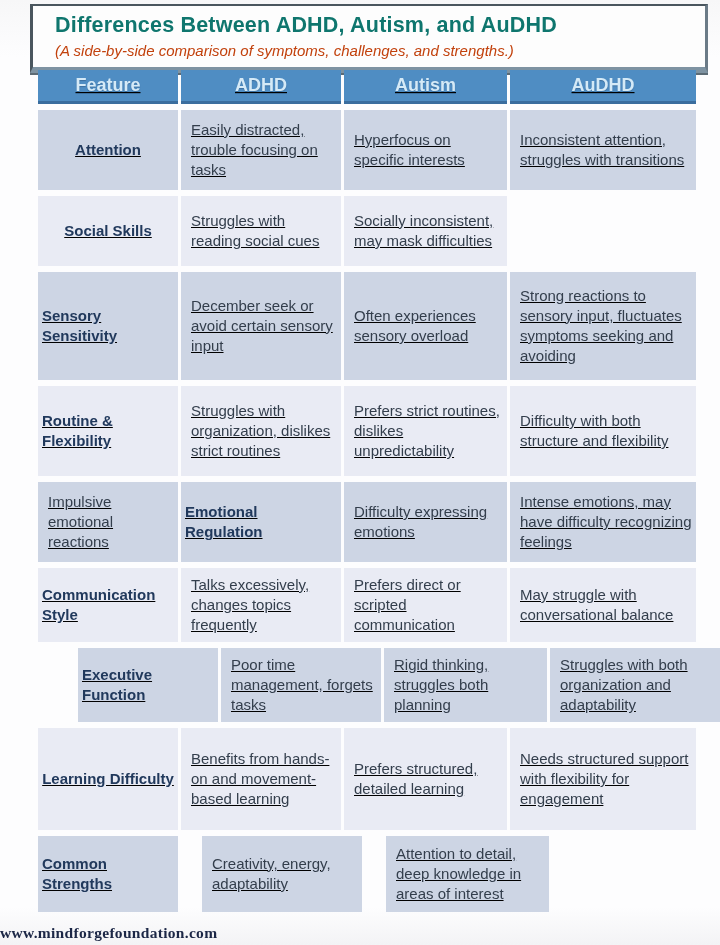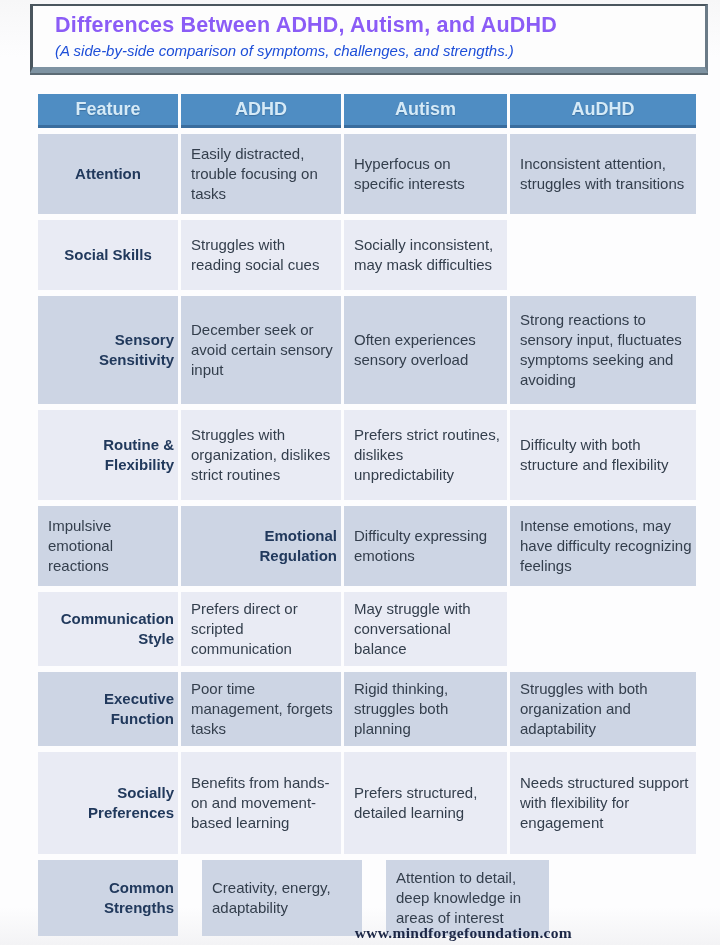--- a/index.html
+++ b/index.html
@@ -28,36 +28,37 @@
     border: 3px solid #4a565e;
     border-top-width: 2px;
     border-right-color: #6b7b87;
     border-bottom: 6px solid #7e93a2;
     box-shadow: 0 2px 0 #5c6b75;
     padding: 7px 10px 8px 22px;
   }
   .title {
     font-size: 21.5px;
     font-weight: bold;
-    color: #8b5cf6;
+    color: #0f766e;
     letter-spacing: 0.2px;
     line-height: 1.2;
   }
   .subtitle {
     font-size: 15px;
     font-style: italic;
-    color: #1d4ed8;
+    color: #c2410c;
     margin-top: 3px;
   }
   
   .table {
     position: absolute;
     left: 38px;
-    top: 94px;
+    top: 70px;
     width: 658px;
+    text-decoration: underline;
   }
   .thead, .trow {
     display: grid;
     grid-template-columns: 140px 160px 163px 186px;
     column-gap: 3px;
   }
   .thead .hcell {
     background: var(--header-bg, #4f8dc3);
     color: var(--header-text, #d5eaf7);
     font-weight: bold;
@@ -75,42 +76,42 @@
     display: flex;
     align-items: center;
     box-sizing: border-box;
     font-size: 15px;
     line-height: 1.35;
     color: var(--body-text, #333e4c);
     padding: 5px 4px 5px 10px;
   }
   .cell.feature {
     justify-content: center;
-    text-align: right;
+    text-align: left;
     font-weight: bold;
     color: var(--feature-text, #21395c);
     padding: 5px 4px;
   }
   
   .trow:nth-of-type(1) { min-height: 80px; }
   .trow:nth-of-type(2) { min-height: 70px; }
   .trow:nth-of-type(3) { min-height: 108px; }
   .trow:nth-of-type(4) { min-height: 90px; }
   .trow:nth-of-type(5) { min-height: 80px; }
   .trow:nth-of-type(6) { min-height: 74px; }
-  .trow:nth-of-type(7) { min-height: 74px; }
+  .trow:nth-of-type(7) { min-height: 74px; margin-left: 40px; }
   .trow:nth-of-type(8) { min-height: 102px; }
   .trow:nth-of-type(9) { min-height: 76px; gap: 24px; }
   
   .footer {
     position: absolute;
     left: 0;
     top: 924px;
     width: 572px;
-    text-align: right;
+    text-align: left;
     font-family: "Liberation Serif", "DejaVu Serif", serif;
     font-weight: bold;
     font-size: 15.5px;
     color: #1c2746;
     letter-spacing: 0.3px;
   }
 </style>
 </head>
 <body>
 
@@ -158,33 +159,34 @@
 
   <div class="trow">
     <div class="cell">Impulsive emotional reactions</div>
     <div class="cell feature">Emotional Regulation</div>
     <div class="cell">Difficulty expressing emotions</div>
     <div class="cell">Intense emotions, may have difficulty recognizing feelings</div>
   </div>
 
   <div class="trow">
     <div class="cell feature">Communication Style</div>
+    <div class="cell">Talks excessively, changes topics frequently</div>
     <div class="cell">Prefers direct or scripted communication</div>
     <div class="cell">May struggle with conversational balance</div>
   </div>
 
   <div class="trow">
     <div class="cell feature">Executive Function</div>
     <div class="cell">Poor time management, forgets tasks</div>
     <div class="cell">Rigid thinking, struggles both planning</div>
     <div class="cell">Struggles with both organization and adaptability</div>
   </div>
 
   <div class="trow">
-    <div class="cell feature">Socially Preferences</div>
+    <div class="cell feature">Learning Difficulty</div>
     <div class="cell">Benefits from hands-on and movement-based learning</div>
     <div class="cell">Prefers structured, detailed learning</div>
     <div class="cell">Needs structured support with flexibility for engagement</div>
   </div>
 
   <div class="trow">
     <div class="cell feature">Common Strengths</div>
     <div class="cell">Creativity, energy, adaptability</div>
     <div class="cell">Attention to detail, deep knowledge in areas of interest</div>
   </div>

